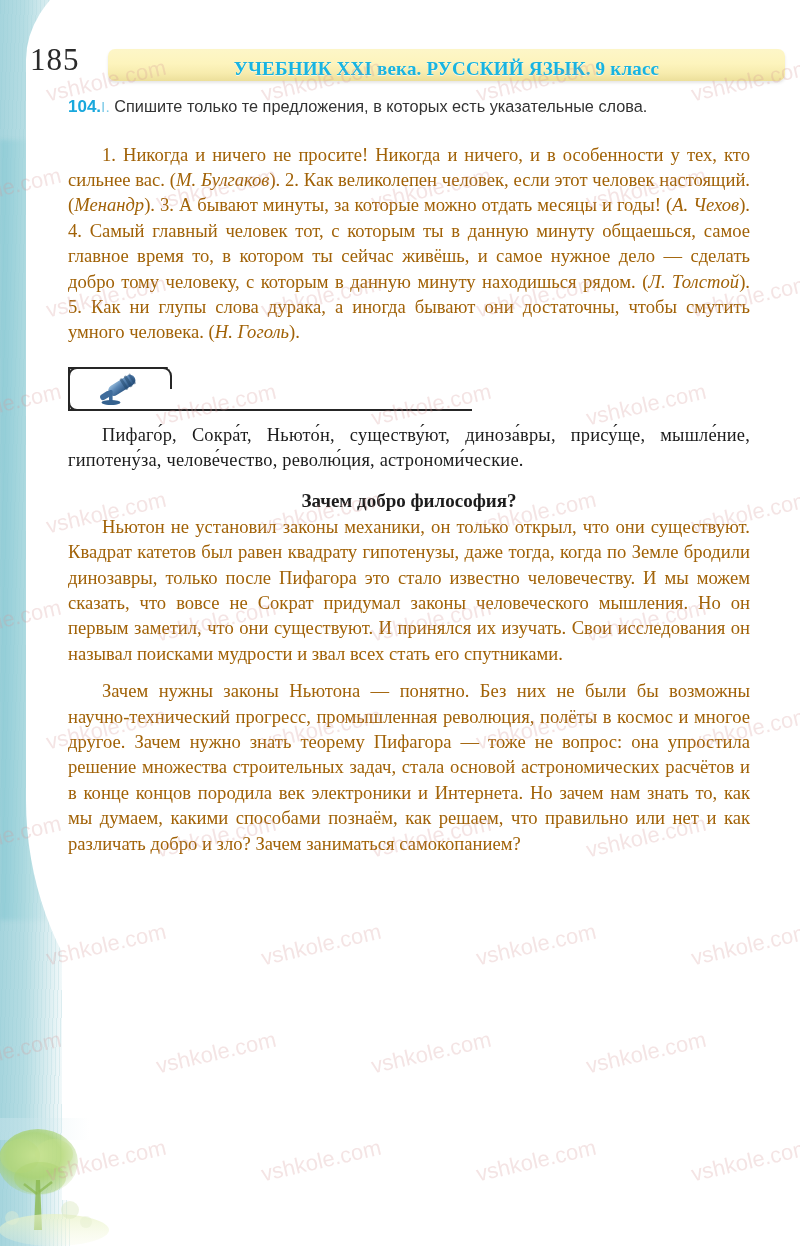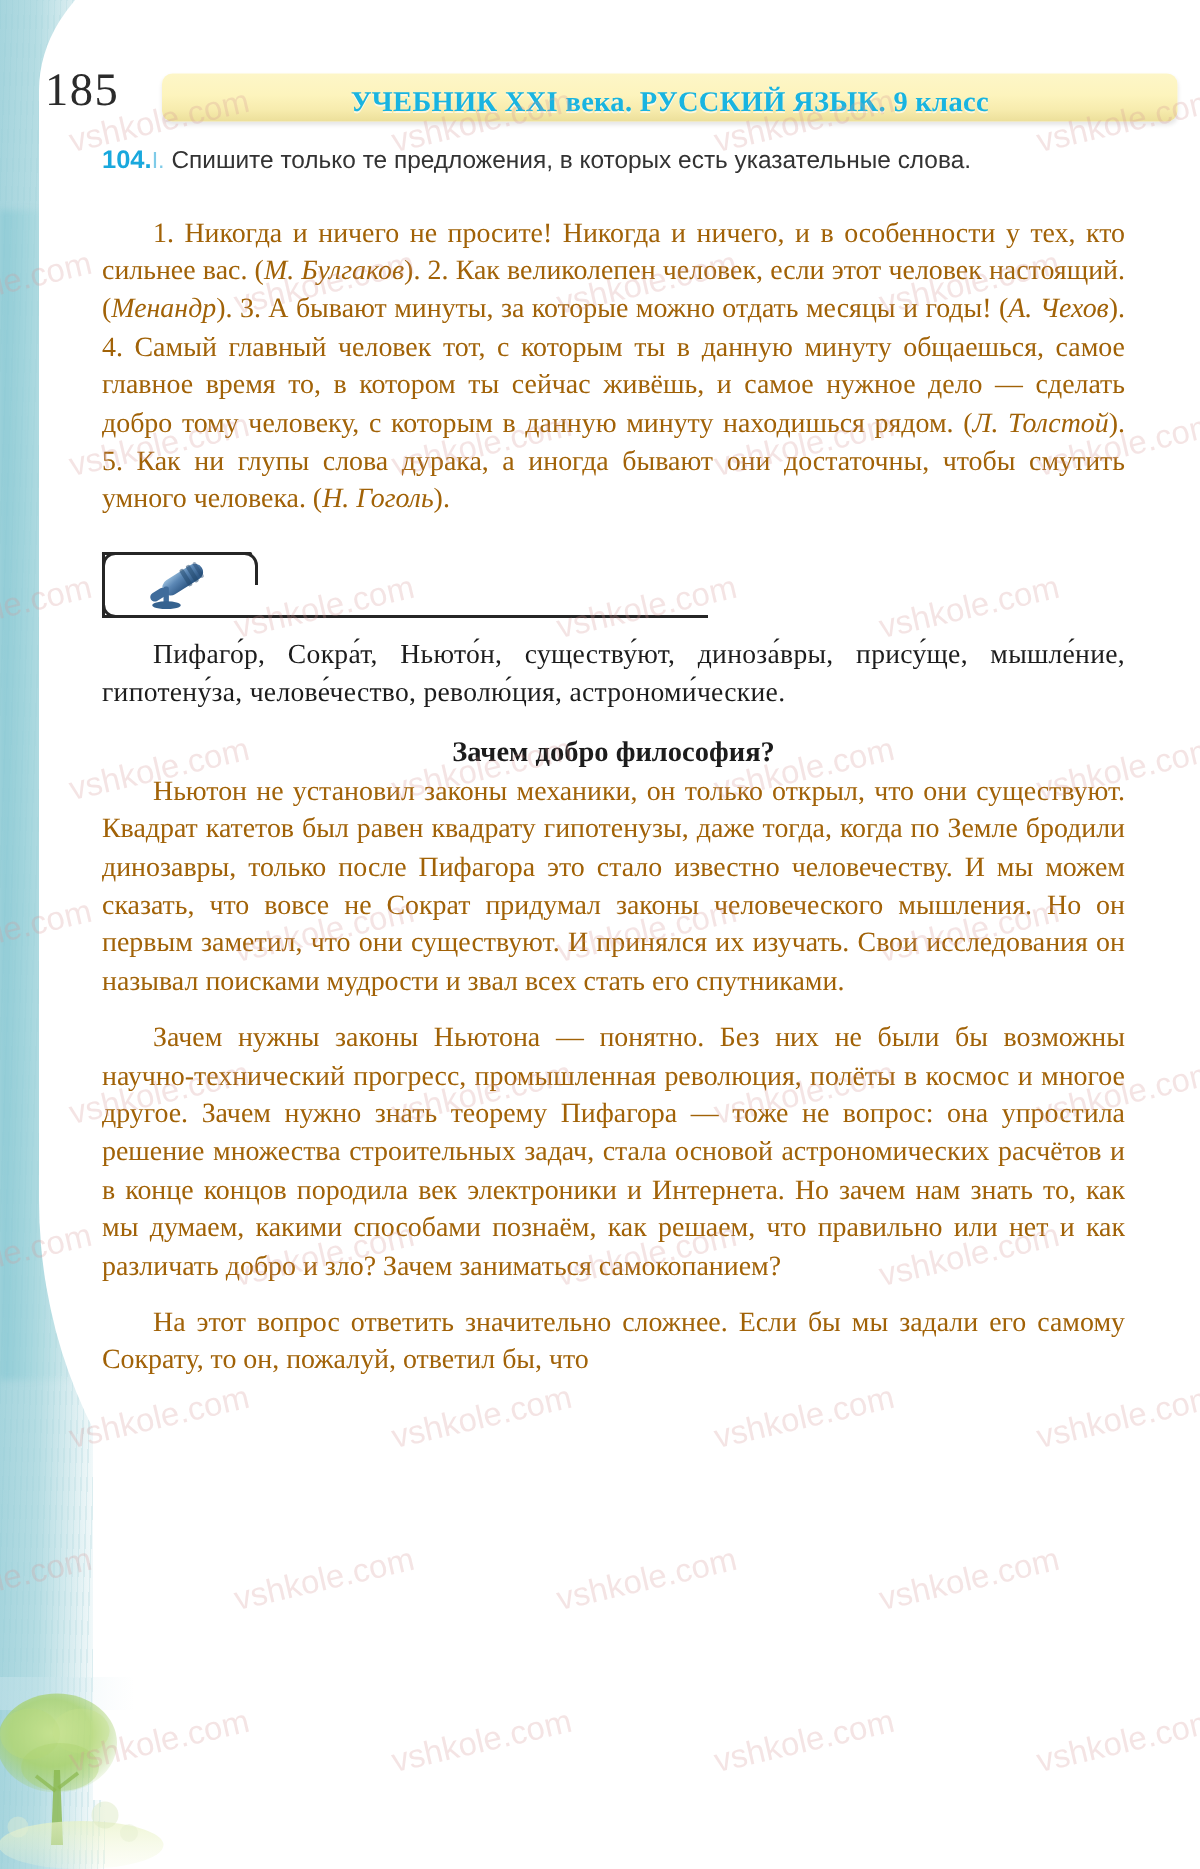--- a/index.html
+++ b/index.html
@@ -359,21 +359,20 @@
       </svg>
 
     </div>
 
     <p class="word-list">Пифаго́р, Сокра́т, Ньюто́н, существу́ют, диноза́вры, прису́ще, мышле́ние, гипотену́за, челове́чество, револю́ция, астрономи́ческие.</p>
 
     <h3 class="section-title">Зачем добро философия?</h3>
 
     <p class="body-serif tight">Ньютон не установил законы механики, он только открыл, что они существуют. Квадрат катетов был равен квадрату гипотенузы, даже тогда, когда по Земле бродили динозавры, только после Пифагора это стало известно человечеству. И мы можем сказать, что вовсе не Сократ придумал законы человеческого мышления. Но он первым заметил, что они существуют. И принялся их изучать. Свои исследования он называл поисками мудрости и звал всех стать его спутниками.</p>
     <p class="body-serif">Зачем нужны законы Ньютона — понятно. Без них не были бы возможны научно-технический прогресс, промышленная революция, полёты в космос и многое другое. Зачем нужно знать теорему Пифагора — тоже не вопрос: она упростила решение множества строительных задач, стала основой астрономических расчётов и в конце концов породила век электроники и Интернета. Но зачем нам знать то, как мы думаем, какими способами познаём, как решаем, что правильно или нет и как различать добро и зло? Зачем заниматься самокопанием?</p>
-    <p class="body-serif">На этот вопрос ответить значительно сложнее. Если бы мы задали его самому Сократу, то он, пожалуй, ответил бы, что</p>
   </div>
 
   <div class="wm-layer">
       <span class="wm" style="left: 45px; top: 68px;">vshkole.com</span>
       <span class="wm" style="left: 260px; top: 68px;">vshkole.com</span>
       <span class="wm" style="left: 475px; top: 68px;">vshkole.com</span>
       <span class="wm" style="left: 690px; top: 68px;">vshkole.com</span>
       <span class="wm" style="left: -60px; top: 176px;">vshkole.com</span>
       <span class="wm" style="left: 155px; top: 176px;">vshkole.com</span>
       <span class="wm" style="left: 370px; top: 176px;">vshkole.com</span>

